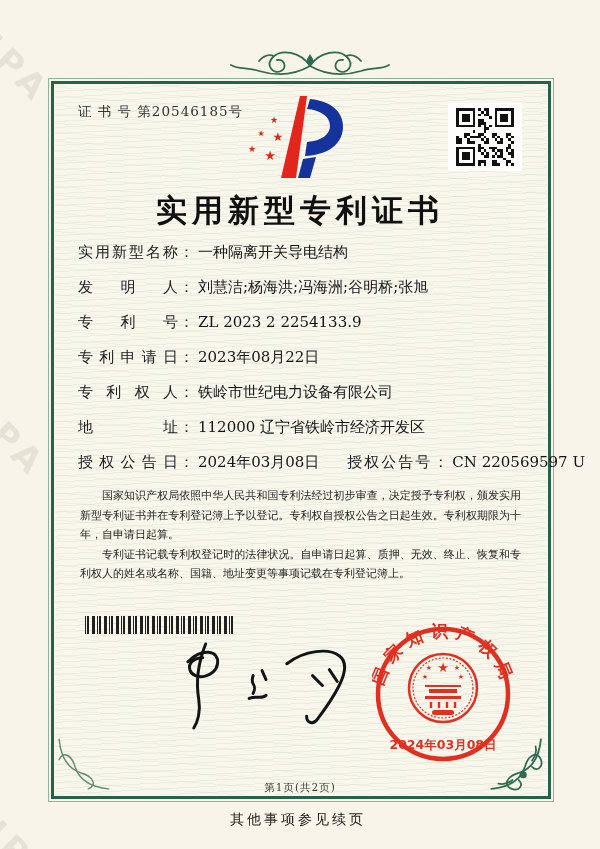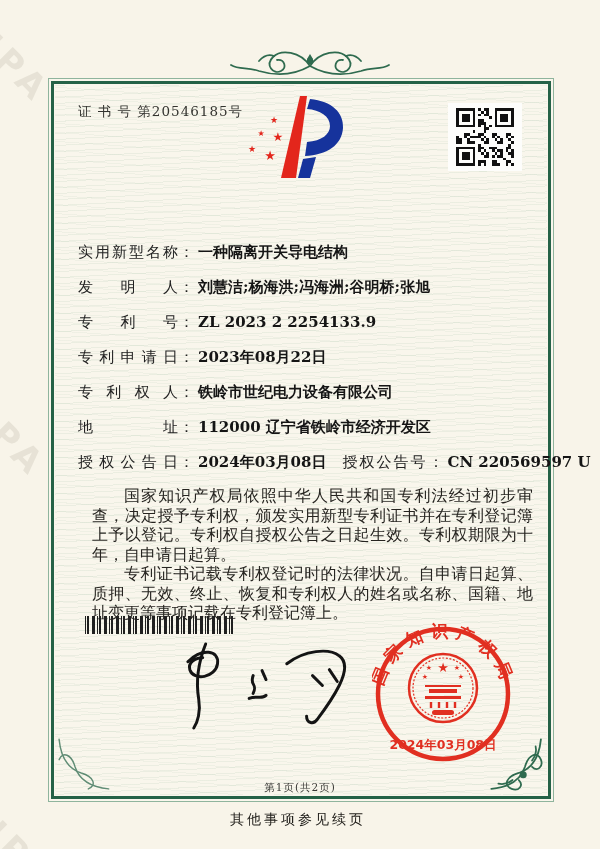--- a/index.html
+++ b/index.html
@@ -18,23 +18,23 @@
   .cert-no{position:absolute;left:78px;top:103px;font-size:13.5px;letter-spacing:1px;color:#33332f;}
   .logo{position:absolute;left:243px;top:94px;width:106px;height:86px;}
   .qr-box{position:absolute;left:448px;top:103px;width:74px;height:68px;background:#fdfdfb;
           display:flex;align-items:center;justify-content:center;}
   .title{position:absolute;left:0;width:600px;top:190px;text-align:center;
          font-size:31px;font-weight:bold;letter-spacing:5px;color:#101010;}
   .rows{position:absolute;left:78px;top:243px;width:452px;font-size:15px;}
   .row{height:35px;white-space:nowrap;}
   .lbl{display:inline-block;width:100px;text-align:justify;text-align-last:justify;color:#222;}
   .colon{margin:0 4px 0 1px;}
-  .val{font-weight:700;color:#151515;}
-  .lbl2{margin-left:16px;letter-spacing:2px;color:#222;}
-  .legal{position:absolute;left:92px;top:486px;width:441px;font-size:16px;line-height:19.5px;
+  .val{font-weight:400;color:#151515;}
+  .lbl2{margin-left:28px;letter-spacing:2px;color:#222;}
+  .legal{position:absolute;left:80px;top:486px;width:441px;font-size:11px;line-height:19.5px;
          text-align:justify;color:#262420;}
   .legal p{margin:0;text-indent:2em;}
   .barcode{position:absolute;left:85px;top:616px;height:18px;display:flex;align-items:stretch;}
   .barcode span{display:inline-block;background:#202020;}
   .officer{position:absolute;left:85px;top:670px;font-family:"DejaVu Sans","Liberation Sans",sans-serif;
            font-weight:bold;font-size:14.5px;line-height:29px;color:#121212;}
   .sig{position:absolute;left:168px;top:638px;width:198px;height:94px;}
   .seal{position:absolute;left:372px;top:620px;width:142px;height:150px;opacity:.92;}
   .page-num{position:absolute;left:48px;width:504px;top:781px;text-align:center;
             font-size:10.5px;letter-spacing:1px;color:#3a3a36;}
@@ -213,20 +213,21 @@
         <rect x="2" y="2" width="3" height="3" fill="#111"></rect>
         <rect x="14" y="0" width="7" height="7" fill="#111"></rect>
         <rect x="15" y="1" width="5" height="5" fill="#fdfdfb"></rect>
         <rect x="16" y="2" width="3" height="3" fill="#111"></rect>
         <rect x="0" y="14" width="7" height="7" fill="#111"></rect>
         <rect x="1" y="15" width="5" height="5" fill="#fdfdfb"></rect>
         <rect x="2" y="16" width="3" height="3" fill="#111"></rect>
       </svg>
   </div>
 
+  <div class="title">实用新型专利证书</div>
 
   <div class="rows">
     <div class="row">
       <span class="lbl">实用新型名称</span><span class="colon">：</span><span class="val">一种隔离开关导电结构</span>
     </div>
     <div class="row">
       <span class="lbl">发明人</span><span class="colon">：</span><span class="val">刘慧洁;杨海洪;冯海洲;谷明桥;张旭</span>
     </div>
     <div class="row">
       <span class="lbl">专利号</span><span class="colon">：</span><span class="val">ZL 2023 2 2254133.9</span>

